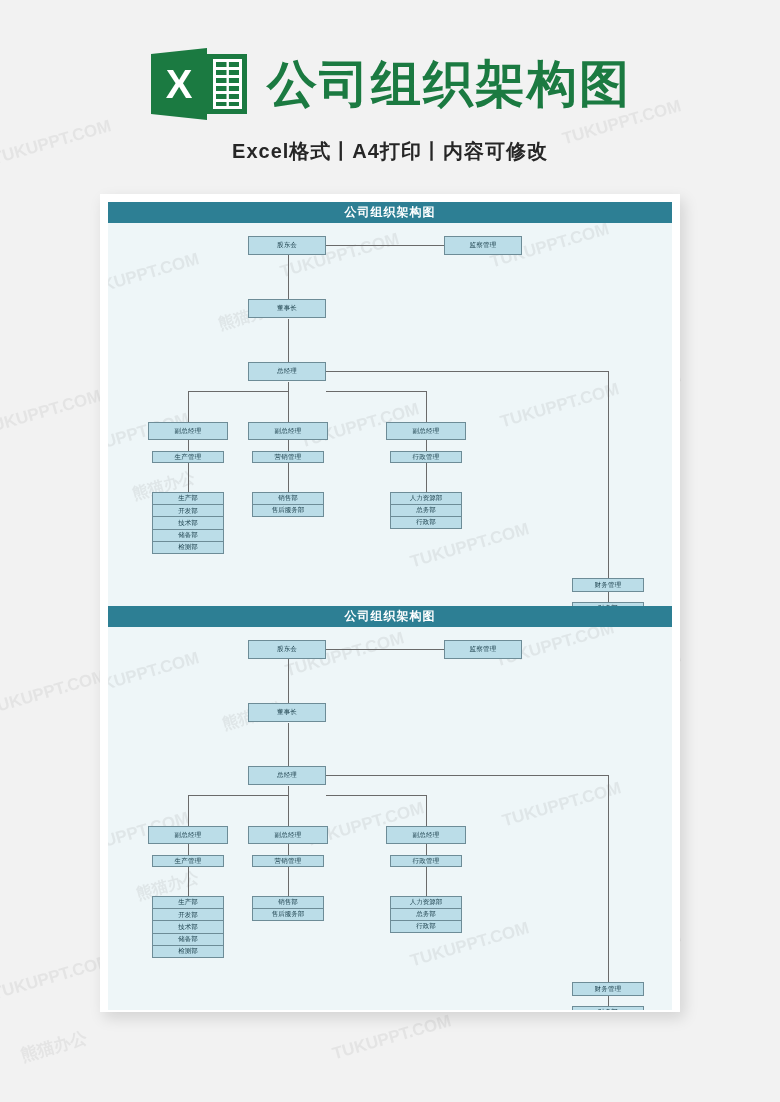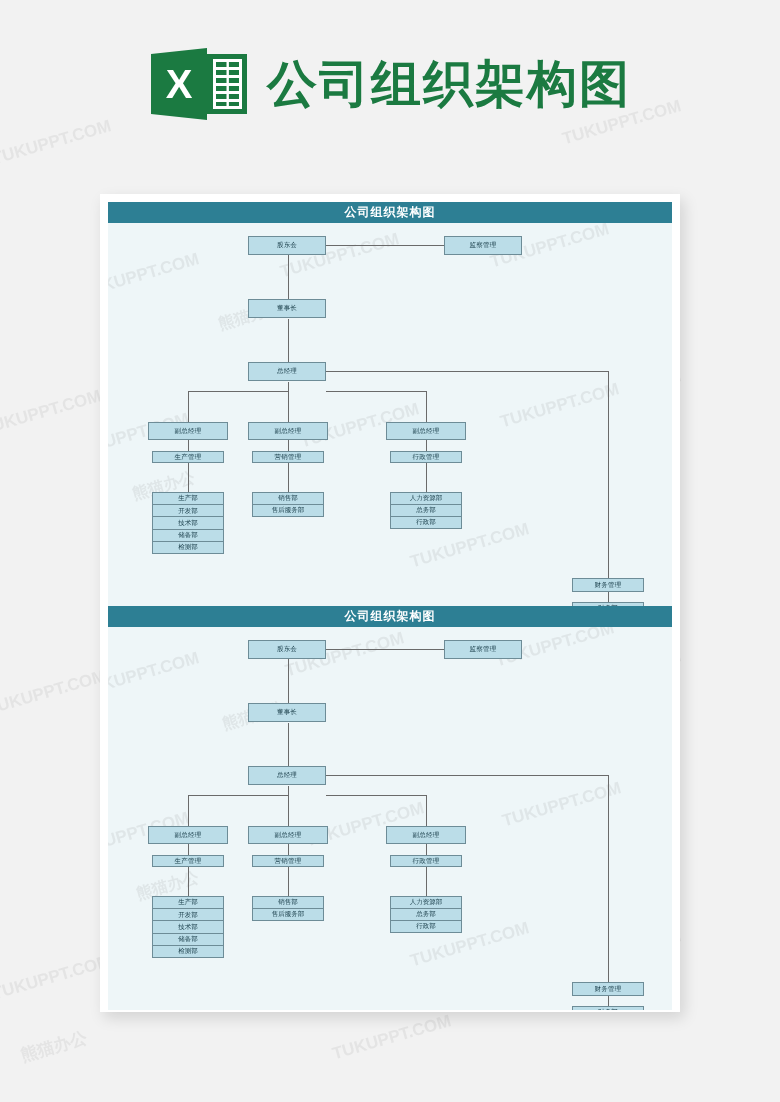--- a/index.html
+++ b/index.html
@@ -138,20 +138,21 @@
             <rect x="67" y="40" width="23" height="5"></rect>
             <rect x="67" y="48" width="23" height="5"></rect>
             <rect x="67" y="56" width="23" height="4"></rect>
           </g>
           <rect x="77.5" y="16" width="2.4" height="44" fill="#ffffff"></rect>
           <text x="30" y="52" font-family="Liberation Sans, sans-serif" font-size="40" font-weight="bold" fill="#ffffff" text-anchor="middle">X</text>
         </svg>
       </span>
       <span class="header-title">公司组织架构图</span>
     </div>
+    <div class="header-sub">Excel格式丨A4打印丨内容可修改</div>
   </div>
 
   <div class="doc-card">
 
     <div class="sheet">
       <div class="sheet-title">公司组织架构图</div>
 
       <div class="canvas">
 
         <div class="wm-layer">

